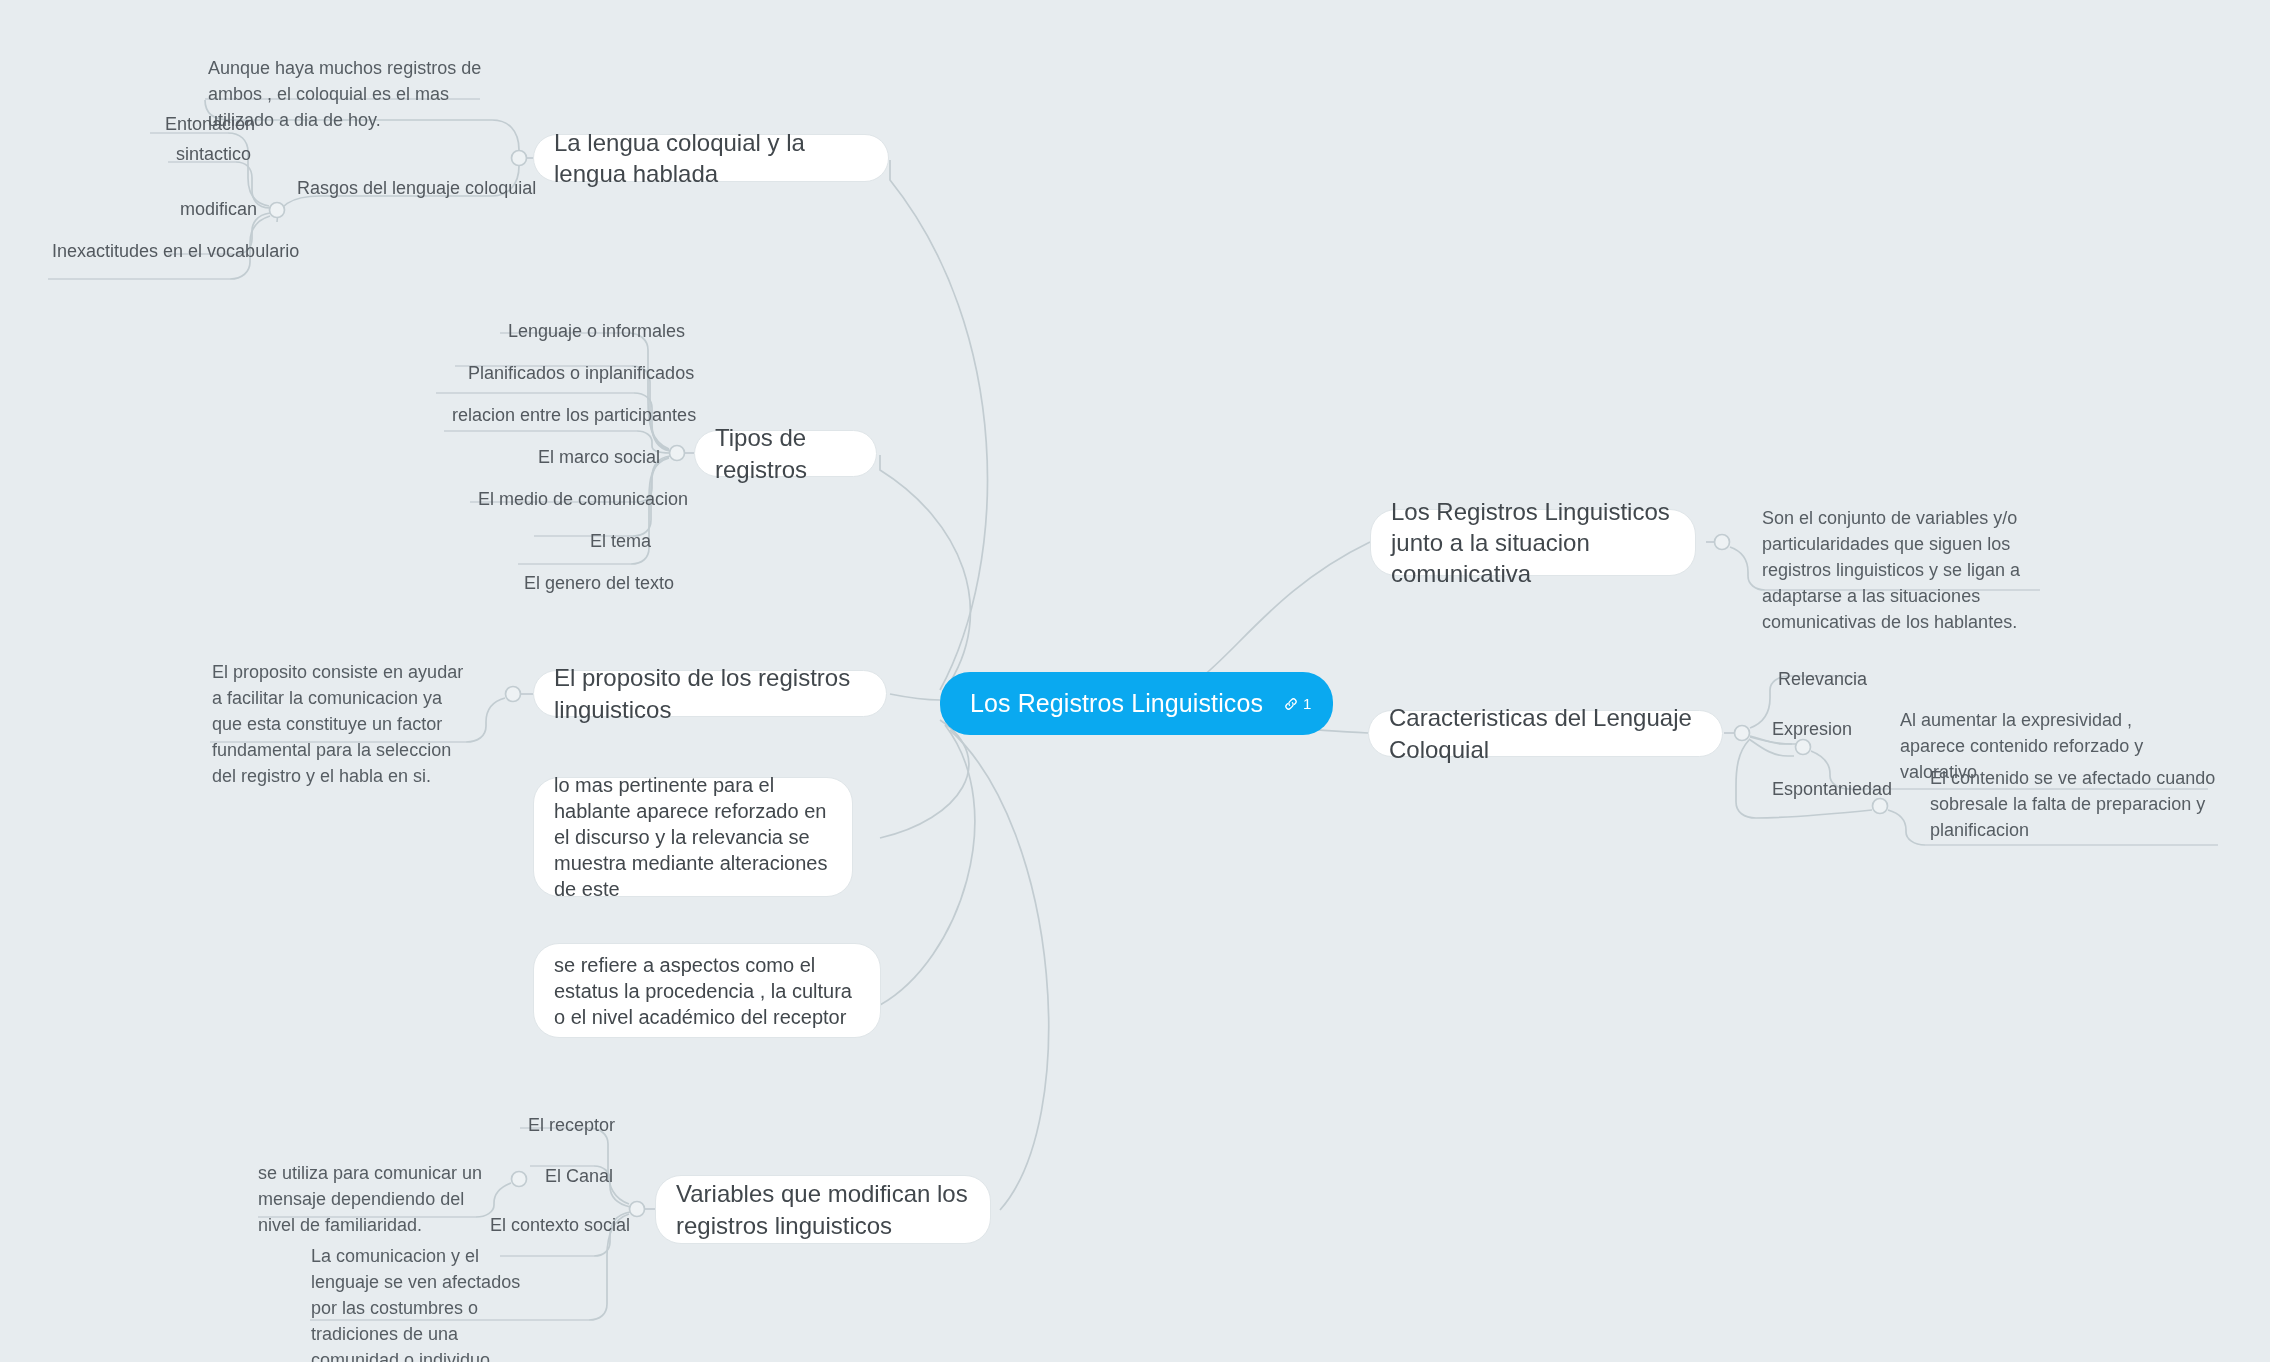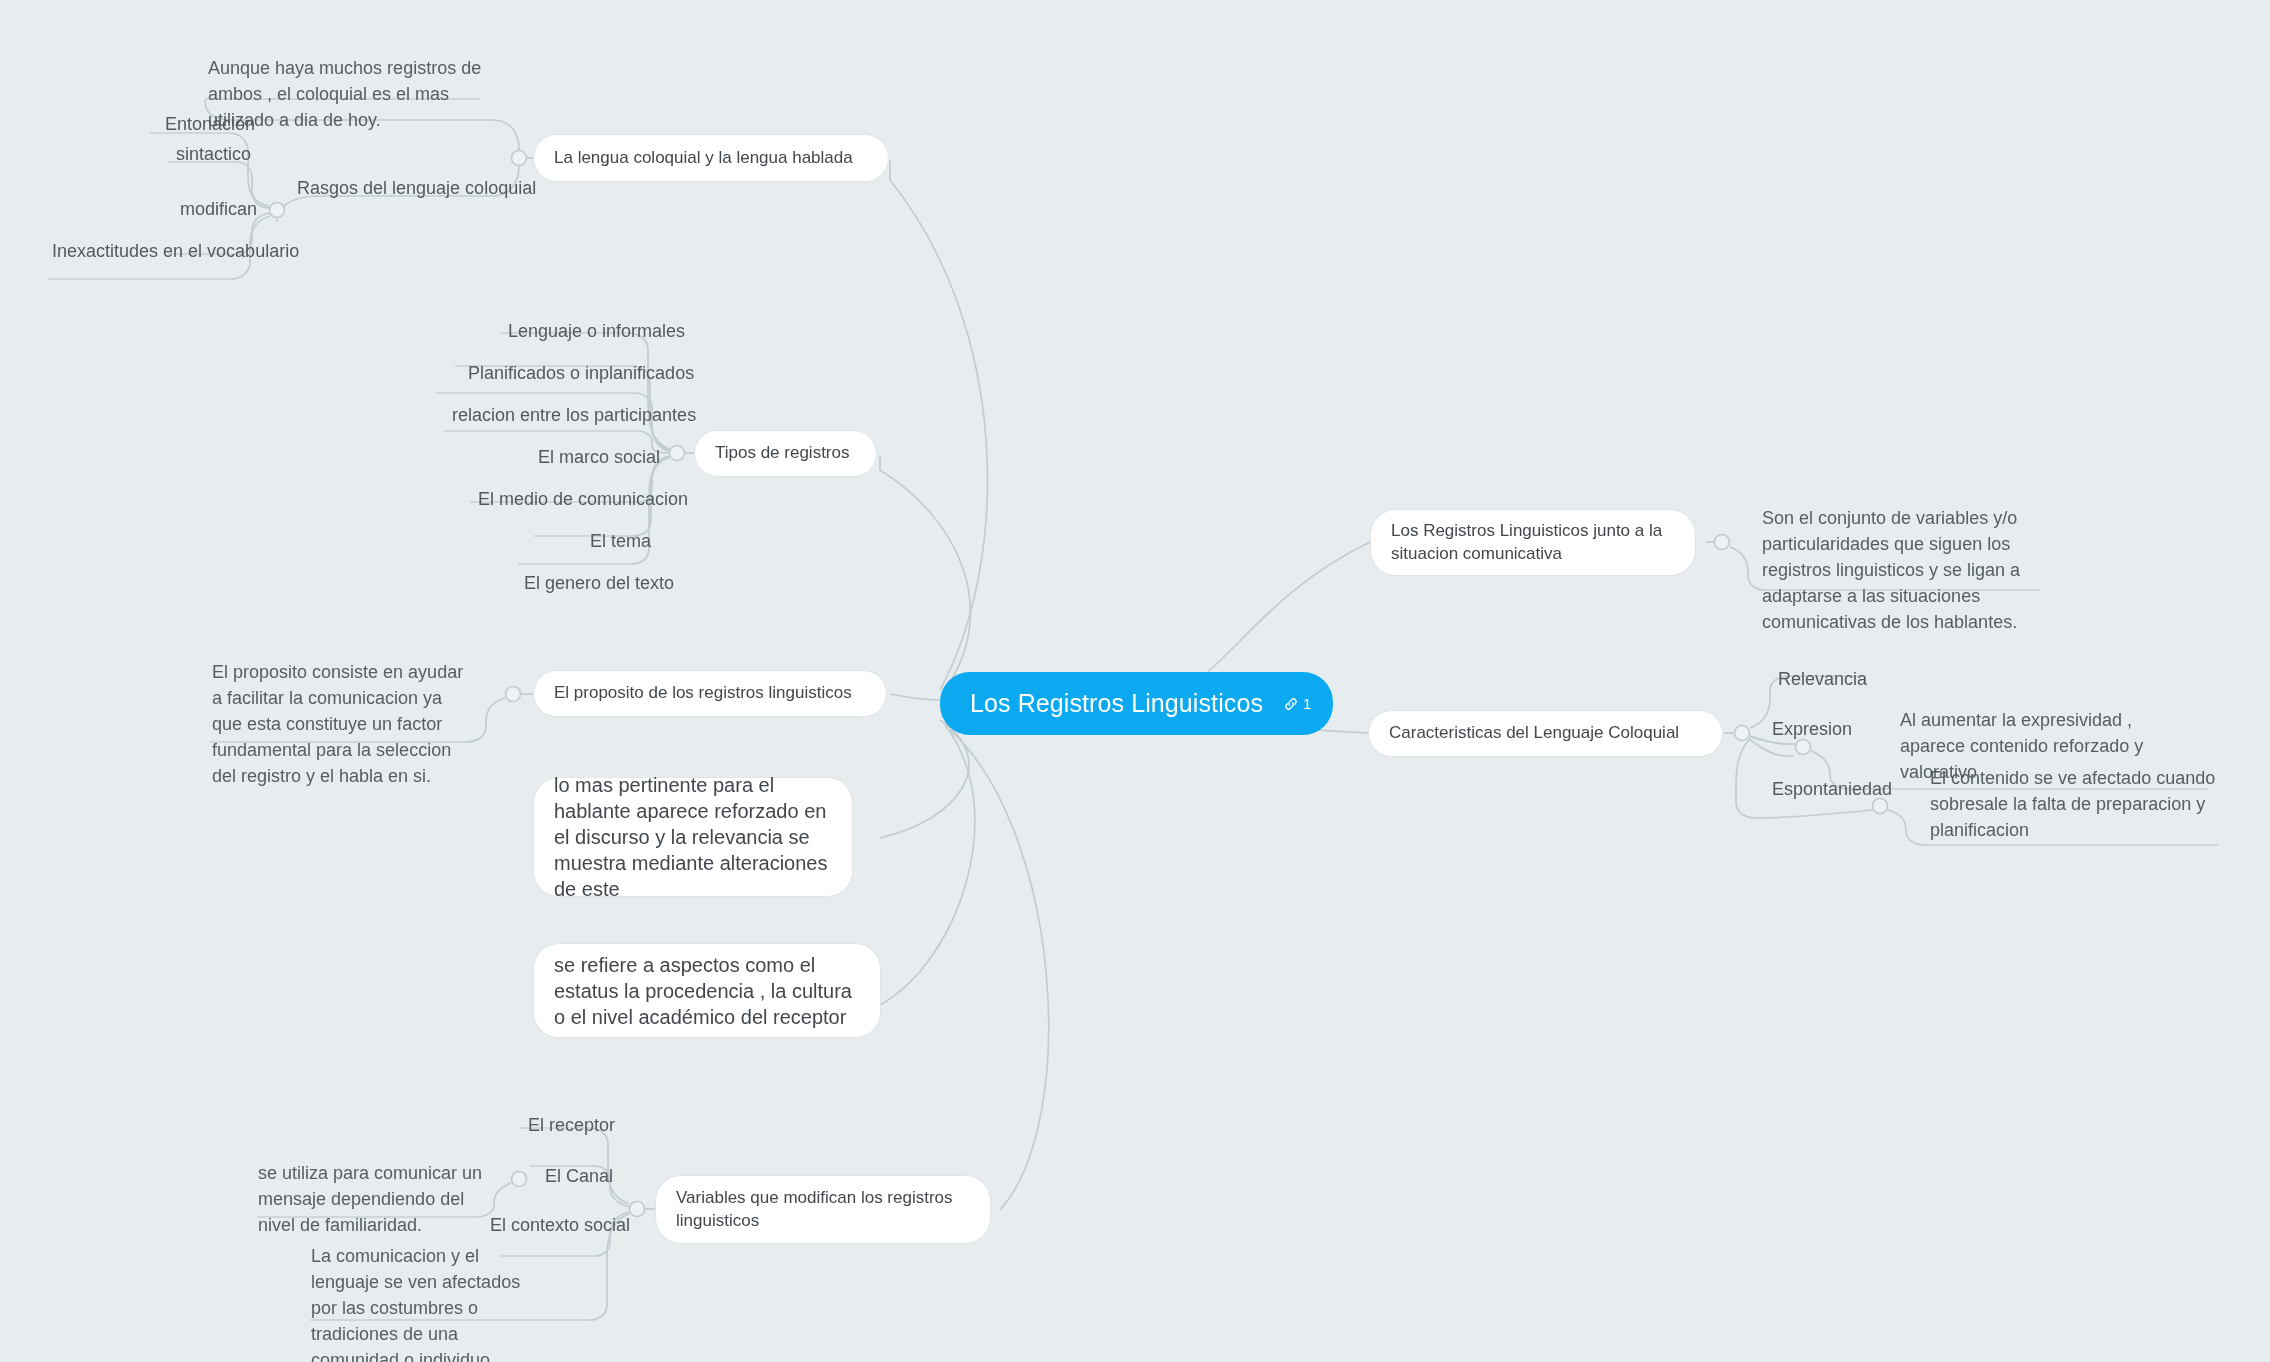--- a/index.html
+++ b/index.html
@@ -83,21 +83,21 @@
 
   
   .plain {
     position: absolute;
     color: #545b61;
     line-height: 1.32;
     white-space: nowrap;
   }
   .plain.wrap { white-space: normal; }
 
-  .lvl1 { font-size: 17px; color: #41474c; }
+  .lvl1 { font-size: 24px; color: #41474c; }
   .lvl2 { font-size: 18px; color: #53595f; }
   .note { font-size: 18px; color: #565d63; line-height: 1.45; }
 </style>
 </head>
 <body>
 
 <div id="canvas">
 
   <svg id="wires" viewBox="0 0 2270 1362">
 

